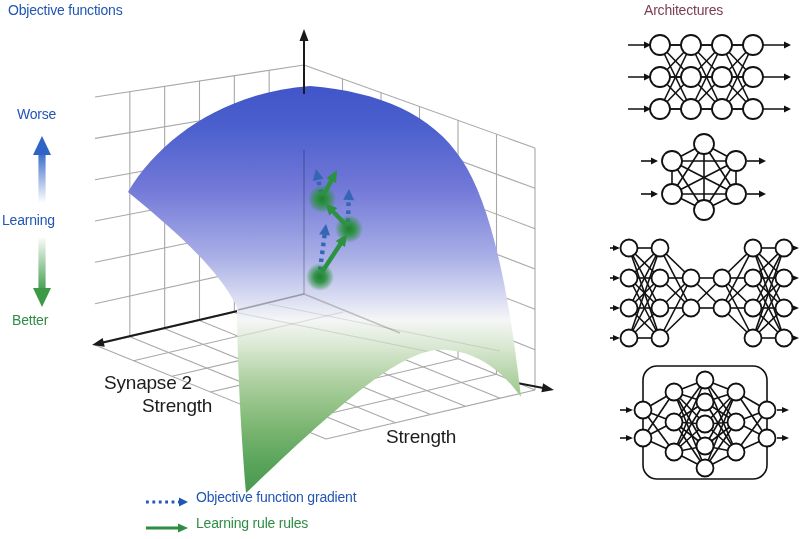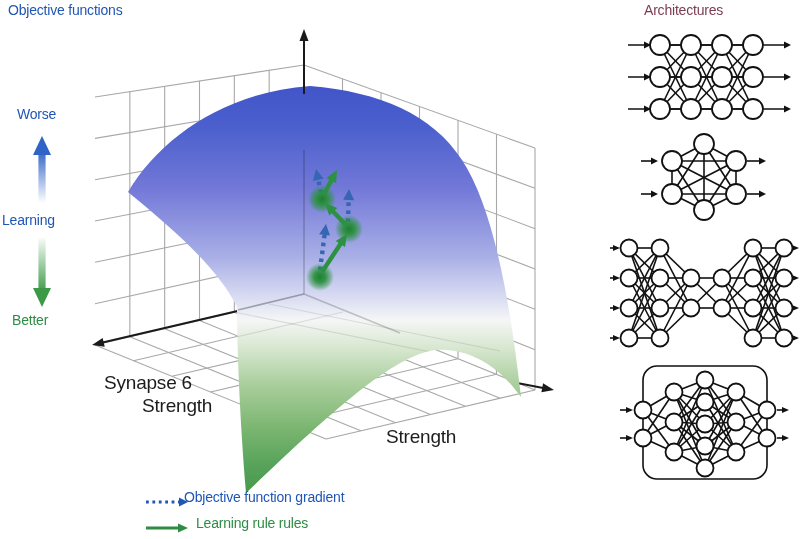--- a/index.html
+++ b/index.html
@@ -399,19 +399,19 @@
       </g>
     </svg>
 
   <span class="lbl blue t18" style="left:8px;top:3px;">Objective functions</span>
   <span class="lbl maroon t18" style="left:644px;top:3px;">Architectures</span>
 
   <span class="lbl blue t18" style="left:17px;top:107px;">Worse</span>
   <span class="lbl blue t18" style="left:2px;top:213px;">Learning</span>
   <span class="lbl green t18" style="left:12px;top:313px;">Better</span>
 
-  <span class="lbl black t19" style="left:104px;top:373px;">Synapse 6</span>
+  <span class="lbl black t19" style="left:104px;top:373px;">Synapse 2</span>
   <span class="lbl black t19" style="left:142px;top:396px;">Strength</span>
   <span class="lbl black t19" style="left:386px;top:427px;">Strength</span>
 
-  <span class="lbl blue t18" style="left:184px;top:490px;">Objective function gradient</span>
+  <span class="lbl blue t18" style="left:196px;top:490px;">Objective function gradient</span>
   <span class="lbl green t18" style="left:196px;top:516px;">Learning rule rules</span>
 </div>
 
 </body></html>

